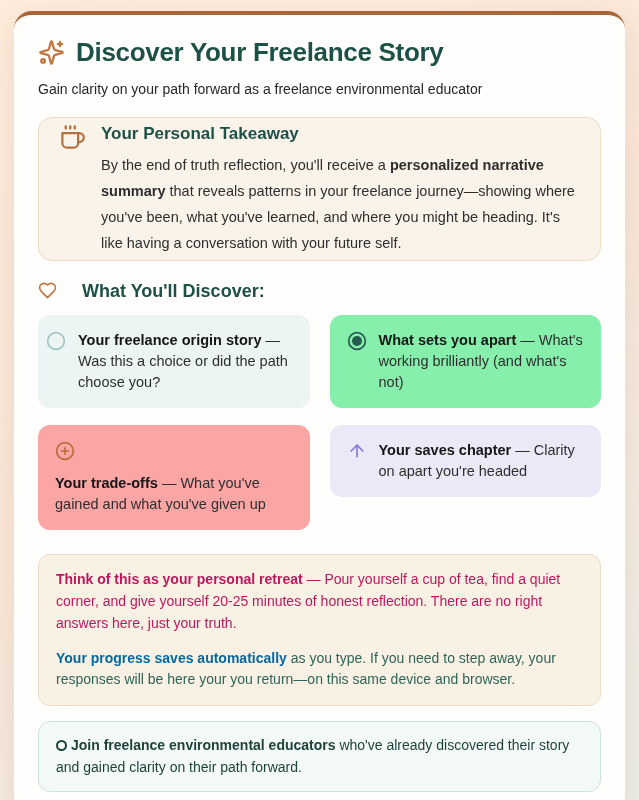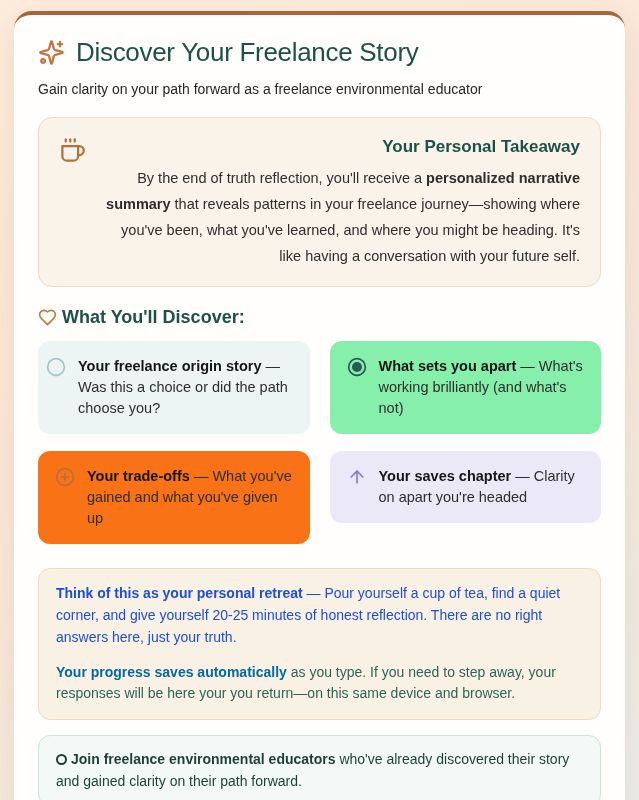--- a/index.html
+++ b/index.html
@@ -13,52 +13,52 @@
   .card {
     width: 611px; margin: 11px auto 0;
     background: #fffefc;
     border-top: 4px solid #a8653a;
     border-radius: 18px;
     box-shadow: 0 10px 28px rgba(150, 95, 55, 0.14);
     padding: 22px 24px 22px;
   }
   .hdr { display: flex; align-items: center; gap: 11px; }
   .hdr h1 {
-    margin: 0; font-size: 26px; font-weight: 400; color: #1d5147; letter-spacing: -0.3px;
+    margin: 0; font-size: 26px; font-weight: 700; color: #1d5147; letter-spacing: -0.3px;
   }
   .subtitle { margin: 13px 0 20px; font-size: 14px; color: #262626; }
 
   .takeaway {
     background: #faf3ea; border: 1px solid #eddcc6; border-radius: 14px;
-    padding: 17px 20px; display: flex; gap: 14px; text-align: right;
+    padding: 4px 20px; display: flex; gap: 14px;
   }
   .takeaway .ic { flex: 0 0 28px; padding-top: 2px; }
   .takeaway h2 { margin: 2px 0 8px; font-size: 17px; color: #1d5147; font-weight: 700; }
   .takeaway p { margin: 0; font-size: 14.5px; line-height: 1.8; color: #2e2e2e; }
 
-  .disc-hd { display: flex; align-items: center; gap: 5px; margin: 20px 0 13px; }
+  .disc-hd { display: flex; gap: 25px; margin: 20px 0 13px; }
   .disc-hd h2 { margin: 0; font-size: 18px; color: #1d5147; font-weight: 700; }
 
   .grid { display: grid; grid-template-columns: 1fr 1fr; gap: 17px 20px; align-items: start; }
   .dcard {
     border-radius: 12px; padding: 15px 17px; display: flex; gap: 12px;
     font-size: 14.5px; line-height: 1.45; color: #2e2e2e;
   }
   .dcard .ic { flex: 0 0 20px; padding-top: 1px; }
   .dcard b { color: #161616; }
   .bg-mist     { background: #ecf5f4; padding-left: 8px; }
   .bg-sage     { background: #86efac; }
-  .bg-peach    { background: #f97316; }
+  .bg-peach    { background: #fca5a5; flex-direction: column; }
   .bg-lavender { background: #ebe9f8; }
 
   .retreat {
     margin-top: 24px; background: #faf1e5; border: 1px solid #ecdcc5;
     border-radius: 12px; padding: 14px 17px; font-size: 14px; line-height: 1.55;
   }
-  .retreat p { margin: 0; color: #1d4ed8; }
+  .retreat p { margin: 0; color: #be185d; }
   .retreat p + p { margin-top: 13px; color: #2e6458; }
   .retreat p + p b { color: #0369a1; }
 
   .join {
     margin-top: 15px; background: #f3f9f6; border: 1px solid #cde4da;
     border-radius: 12px; padding: 13px 17px;
     font-size: 14px; line-height: 1.55; color: #1c3f38;
   }
   .join .oc {
     display: inline-block; width: 11px; height: 11px; border: 2px solid #1c3f38;

